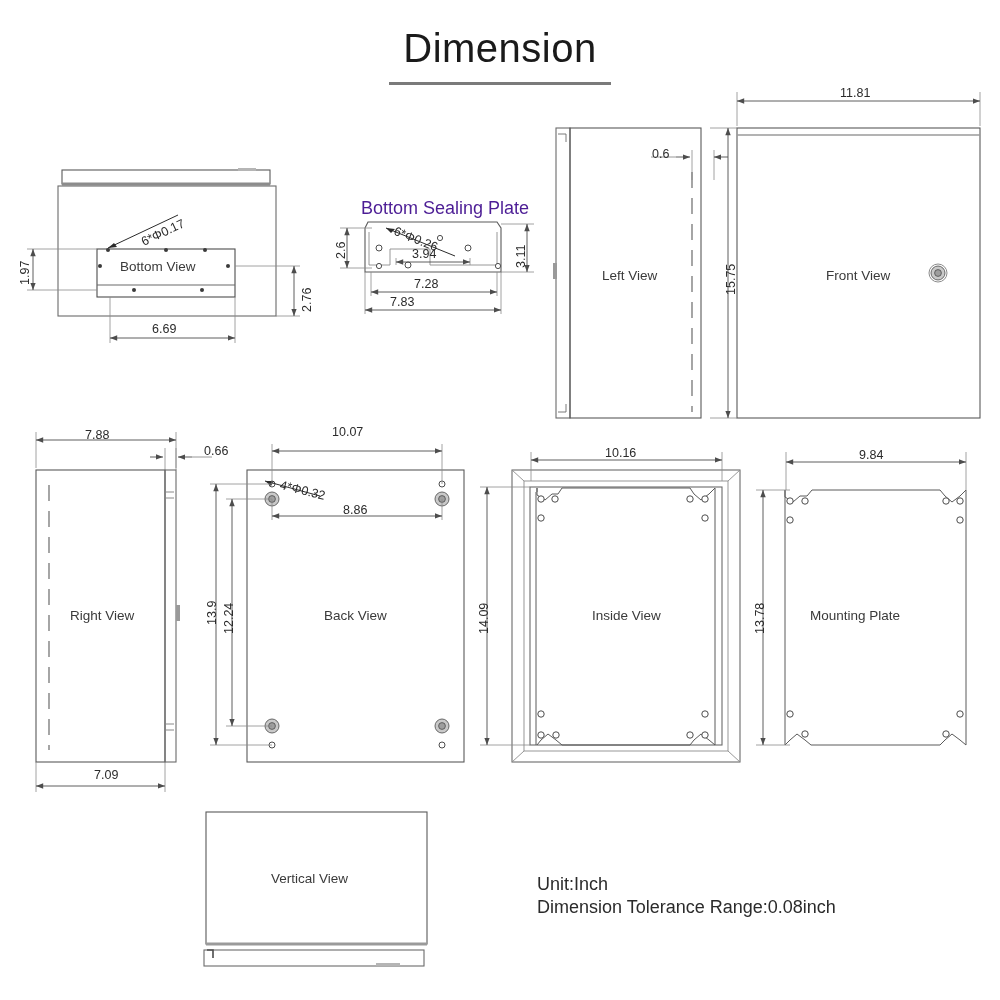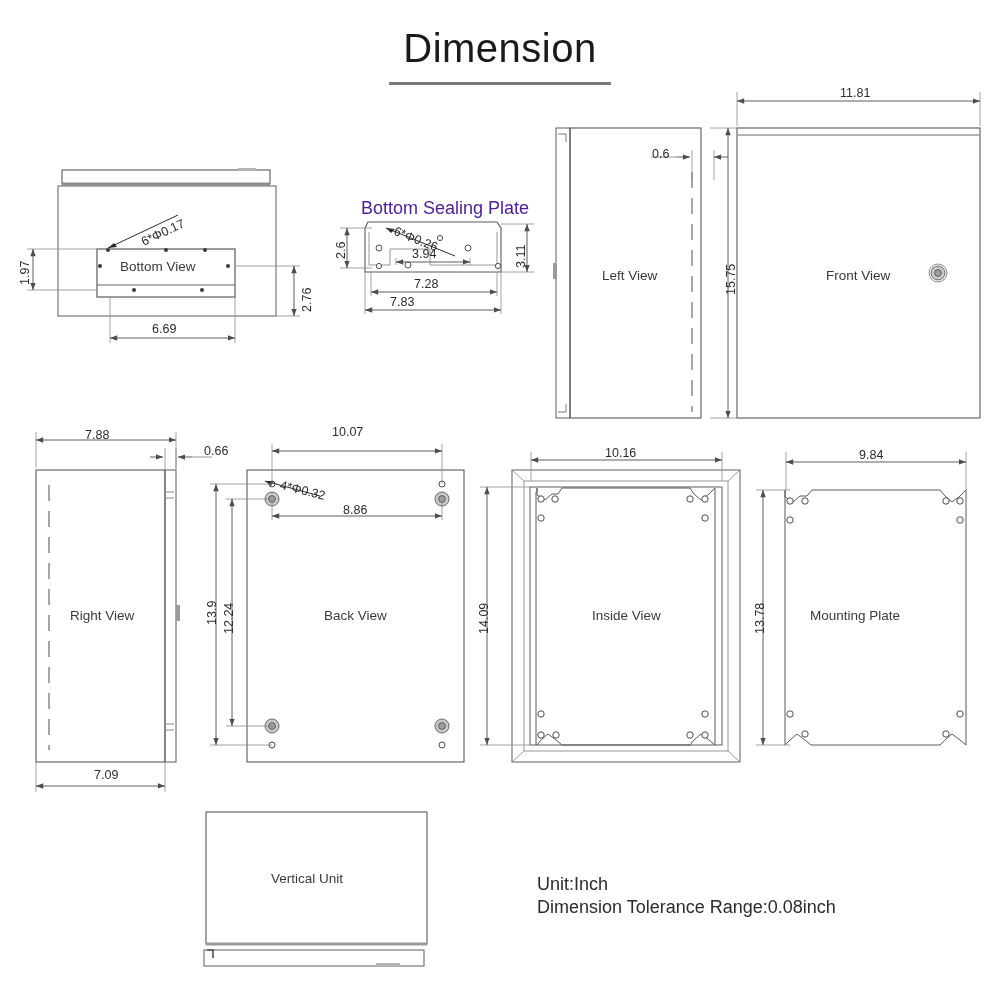--- a/index.html
+++ b/index.html
@@ -328,18 +328,18 @@
   <div class="dim rot" style="left:222px;top:634px;">12.24</div>
 
   <div class="vlabel" style="left:592px;top:608px;">Inside View</div>
   <div class="dim" style="left:605px;top:446px;">10.16</div>
   <div class="dim rot" style="left:477px;top:634px;">14.09</div>
 
   <div class="vlabel" style="left:810px;top:608px;">Mounting Plate</div>
   <div class="dim" style="left:859px;top:448px;">9.84</div>
   <div class="dim rot" style="left:753px;top:634px;">13.78</div>
 
-  <div class="vlabel" style="left:271px;top:871px;">Vertical Unit</div>
+  <div class="vlabel" style="left:271px;top:871px;">Vertical View</div>
 
   <div class="note" style="left:537px;top:874px;">Unit:Inch</div>
   <div class="note" style="left:537px;top:897px;">Dimension Tolerance Range:0.08inch</div>
 
 </div>
 
 </body></html>

